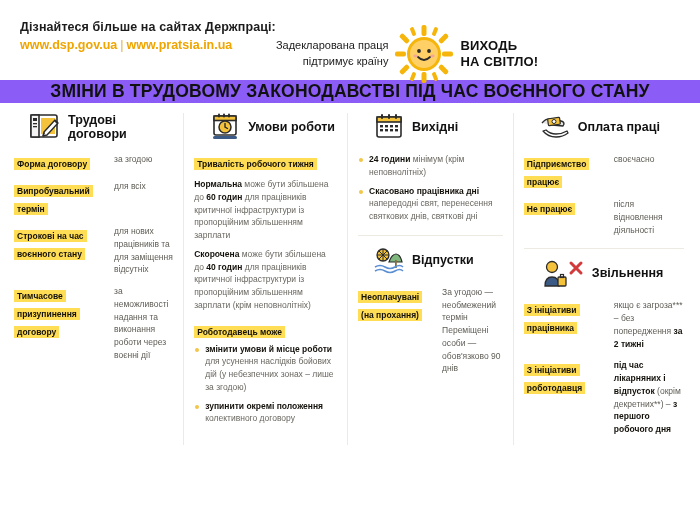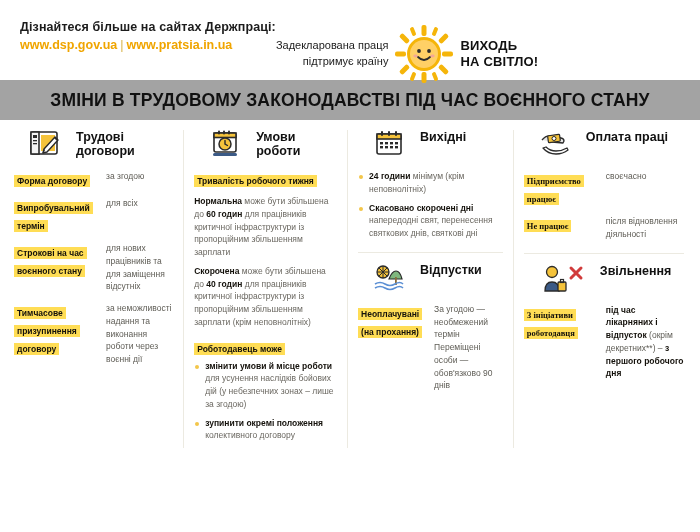--- a/index.html
+++ b/index.html
@@ -24,54 +24,54 @@
   .promo-links .sep { color: #d9b44a; font-weight: 400; padding: 0 3px; }
   .promo-link { color: #f0a500; text-decoration: none; }
 
   .promo-right { display: flex; align-items: center; gap: 6px; padding-top: 8px; padding-right: 6px; }
   .promo-slogan { text-align: right; font-size: 11px; line-height: 1.45; color: #1c1c1c; }
   .sun-wrap { width: 60px; height: 60px; position: relative; }
   .promo-cta { font-size: 13px; font-weight: 800; line-height: 1.25; letter-spacing: .2px; color: #111; }
 
   
   .banner {
-    background: #a3a3a3; height: 40px;
+    background: #8b5cf6; height: 23px;
     display: flex; align-items: center; justify-content: center;
   }
   .banner-text {
     font-size: 17.5px; font-weight: 800; letter-spacing: .2px; color: #111;
     text-align: center; white-space: nowrap;
   }
 
   
   .main {
     display: flex; padding: 10px 12px 0 14px; gap: 0;
   }
   .col { position: relative; }
   .col.c1 { width: 176px; padding-right: 10px; }
   .col.c2 { width: 170px; padding: 0 10px; border-left: 1px solid #eceae1; }
   .col.c3 { width: 172px; padding: 0 10px; border-left: 1px solid #eceae1; }
   .col.c4 { width: 182px; padding: 0 4px 0 10px; border-left: 1px solid #eceae1; }
 
-  .sec-head { display: flex; align-items: flex-start; gap: 16px; margin-bottom: 12px; padding-left: 16px; }
+  .sec-head { display: flex; align-items: center; gap: 8px; margin-bottom: 12px; padding-left: 16px; }
   .sec-title { font-size: 12.5px; font-weight: 800; color: #111; }
   .sec-icon { width: 30px; height: 28px; flex: 0 0 auto; position: relative; }
 
   .divider-h { border-top: 1px solid #eceae1; margin: 12px 0 10px 0; }
 
   
-  .row { display: flex; gap: 8px; margin-bottom: 9px; align-items: flex-start; }
+  .row { display: flex; gap: 16px; margin-bottom: 9px; align-items: flex-start; }
   .tag {
     background: #ffdd55; color: #14110b; font-weight: 700;
     font-size: 8.5px; line-height: 1.45; padding: 1px 3px;
     display: inline; box-decoration-break: clone; -webkit-box-decoration-break: clone;
   }
   .tag-col { flex: 0 0 auto; }
   .tag-col.w1 { width: 84px; }
-  .tag-col.w2 { width: 74px; font-family: Liberation Serif, serif; }
+  .tag-col.w2 { width: 74px; }
   .tag-col.w3 { width: 68px; }
   .desc { font-size: 8.5px; line-height: 1.5; color: #5e5c55; flex: 1 1 auto; }
   .desc b, .desc strong { color: #14110b; font-weight: 700; }
 
   .para { font-size: 8.5px; line-height: 1.5; color: #6a6760; margin-bottom: 6px; }
   .para b { color: #14110b; font-weight: 700; }
 
   .bullets { list-style: none; margin-top: 2px; }
   .bullets li {
     position: relative; padding-left: 11px; margin-bottom: 6px;
@@ -241,21 +241,21 @@
               <rect x="16" y="16" width="3" height="2.4"></rect>
                 <rect x="21" y="16" width="3" height="2.4"></rect>
             </g>
           </svg>
         </div>
         <div class="sec-title">Вихідні</div>
       </div>
 
       <ul class="bullets">
         <li><b>24 години</b><span> мінімум (крім неповнолітніх)</span></li>
-        <li><b>Скасовано скорочені дні</b><span> напередодні свят, перенесення святкових днів, святкові дні</span></li>
+        <li><b>Скасовано працівника дні</b><span> напередодні свят, перенесення святкових днів, святкові дні</span></li>
       </ul>
 
       <div class="divider-h"></div>
 
       <div class="sec-head">
         <div class="sec-icon">
           <svg width="30" height="28" viewBox="0 0 30 28">
             <circle cx="9" cy="9" r="6" fill="#f5c33b" stroke="#2b2b2b" stroke-width="1.3"></circle>
             <path d="M3 9 h12 M9 3 v12 M4.8 4.8 L13.2 13.2 M13.2 4.8 L4.8 13.2" stroke="#2b2b2b" stroke-width="1"></path>
             <path d="M15 16 q3-8 7-8 q4 0 6 8 Z" fill="#7fb77e" stroke="#2b2b2b" stroke-width="1.2"></path>
@@ -306,19 +306,23 @@
             <path d="M5 27 q0-9 7-9 q7 0 7 9 Z" fill="#3b5a86" stroke="#2b2b2b" stroke-width="1.3"></path>
             <rect x="18" y="18" width="8" height="9" rx="1" fill="#f5c33b" stroke="#2b2b2b" stroke-width="1.3"></rect>
             <rect x="20.5" y="15.5" width="3" height="3" fill="none" stroke="#2b2b2b" stroke-width="1.2"></rect>
             <path d="M31 4 L41 14 M41 4 L31 14" stroke="#d13b3b" stroke-width="3" stroke-linecap="round"></path>
           </svg>
         </div>
         <div class="sec-title">Звільнення</div>
       </div>
 
       <div class="row">
+        <div class="tag-col w2"><span class="tag">З ініціативи працівника</span></div>
+        <div class="desc"><span>якщо є загроза*** – без попередження </span><b>за 2 тижні</b></div>
+      </div>
+      <div class="row">
         <div class="tag-col w2"><span class="tag">З ініціативи роботодавця</span></div>
         <div class="desc"><b>під час лікарняних і відпусток</b><span> (окрім декретних**) – </span><b>з першого робочого дня</b></div>
       </div>
     </div>
   </div>
 
 </div>
 
 </body></html>

